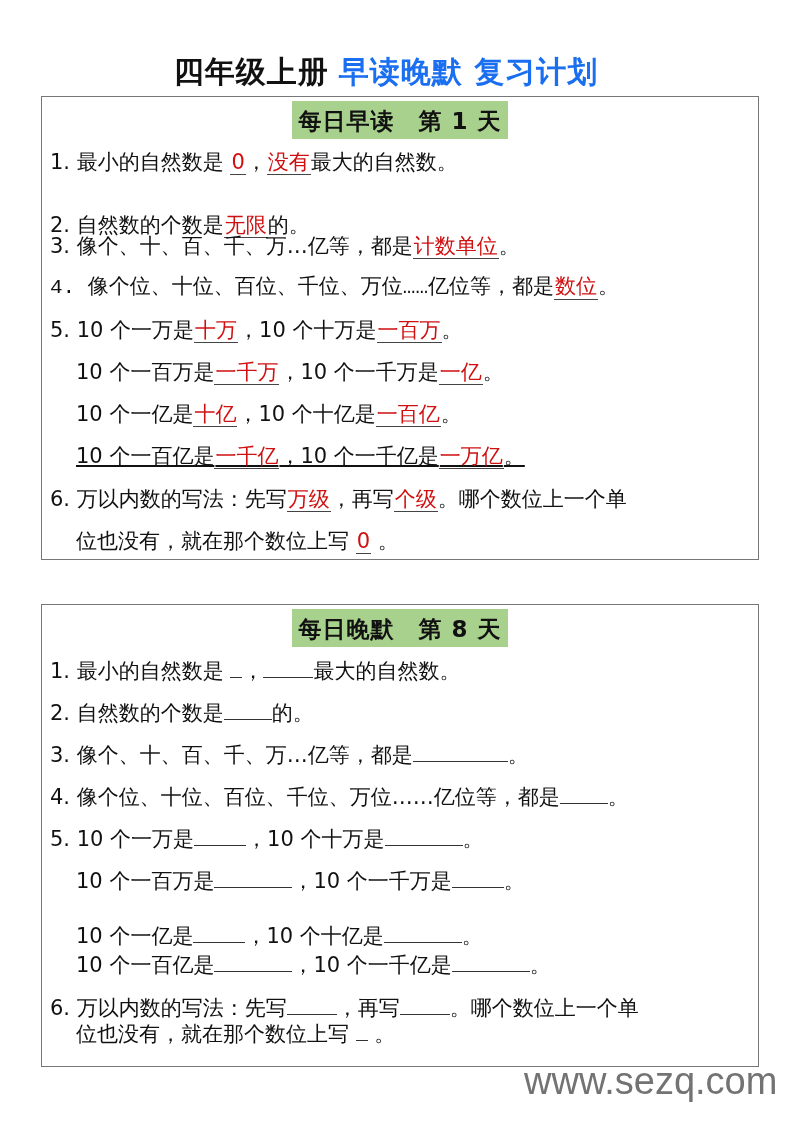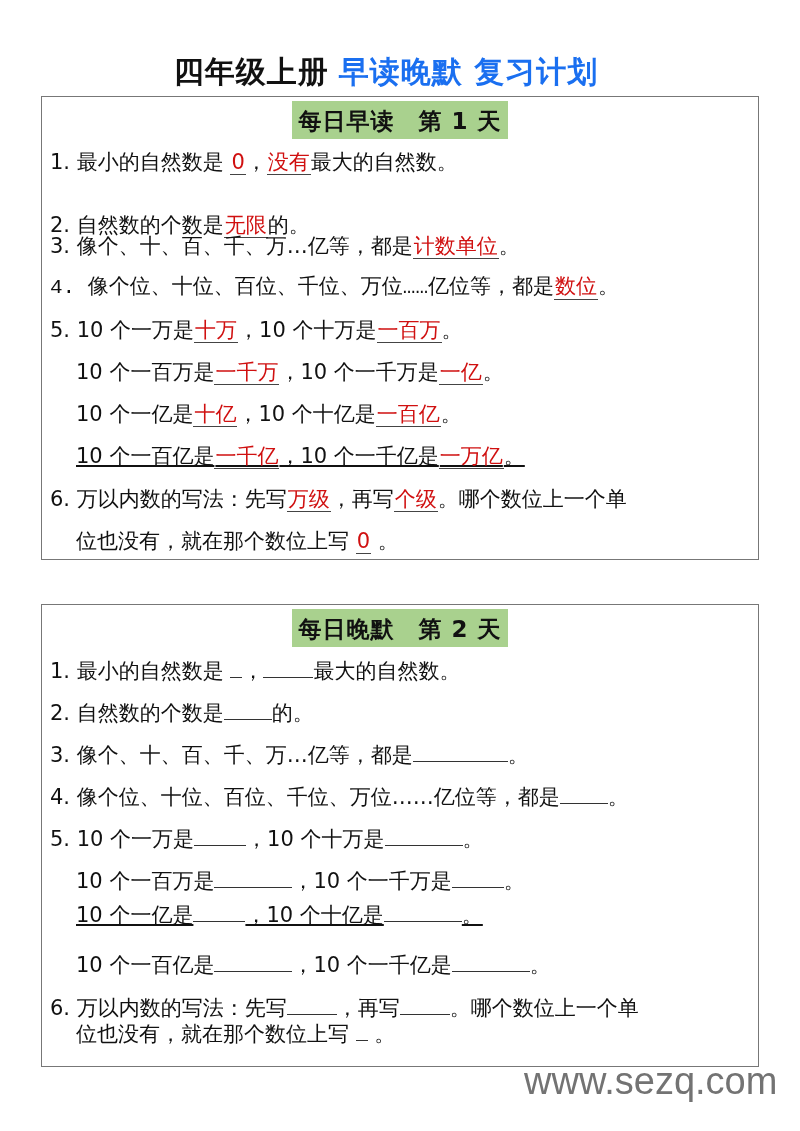--- a/index.html
+++ b/index.html
@@ -39,28 +39,28 @@
       <div class="line" style="top: 218px;"><span>5. 10 个一万是</span><span class="ans">十万</span><span>，10 个十万是</span><span class="ans">一百万</span><span>。</span></div>
       <div class="line indent" style="top: 260px; text-align: right;"><span>10 个一百万是</span><span class="ans">一千万</span><span>，10 个一千万是</span><span class="ans">一亿</span><span>。</span></div>
       <div class="line indent" style="top: 302px;"><span>10 个一亿是</span><span class="ans">十亿</span><span>，10 个十亿是</span><span class="ans">一百亿</span><span>。</span></div>
       <div class="line indent" style="top: 344px; text-decoration: underline;"><span>10 个一百亿是</span><span class="ans">一千亿</span><span>，10 个一千亿是</span><span class="ans">一万亿</span><span>。</span></div>
       <div class="line" style="top: 387px;"><span>6. 万以内数的写法：先写</span><span class="ans">万级</span><span>，再写</span><span class="ans">个级</span><span>。哪个数位上一个单</span></div>
       <div class="line indent" style="top: 429px;"><span>位也没有，就在那个数位上写 </span><span class="ans">0</span><span> 。</span></div>
     </div>
 </div>
 
 <div class="box box2">
-  <div class="hdr"><span>每日晚默　第 2 天</span></div>
+  <div class="hdr"><span>每日晚默　第 8 天</span></div>
   <div id="e-lines">
       <div class="line" style="top: 50px;"><span>1. 最小的自然数是 </span><span class="blank" style="width: 12px;"></span><span>，</span><span class="blank" style="width: 50px;"></span><span>最大的自然数。</span></div>
       <div class="line" style="top: 92px;"><span>2. 自然数的个数是</span><span class="blank" style="width: 48px;"></span><span>的。</span></div>
       <div class="line" style="top: 134px;"><span>3. 像个、十、百、千、万…亿等，都是</span><span class="blank" style="width: 95px;"></span><span>。</span></div>
       <div class="line" style="top: 176px;"><span>4. 像个位、十位、百位、千位、万位……亿位等，都是</span><span class="blank" style="width: 48px;"></span><span>。</span></div>
       <div class="line" style="top: 218px;"><span>5. 10 个一万是</span><span class="blank" style="width: 52px;"></span><span>，10 个十万是</span><span class="blank" style="width: 78px;"></span><span>。</span></div>
       <div class="line indent" style="top: 260px;"><span>10 个一百万是</span><span class="blank" style="width: 78px;"></span><span>，10 个一千万是</span><span class="blank" style="width: 52px;"></span><span>。</span></div>
-      <div class="line indent" style="top: 294px; text-decoration: underline;"><span>10 个一亿是</span><span class="blank" style="width: 52px;"></span><span>，10 个十亿是</span><span class="blank" style="width: 78px;"></span><span>。</span></div>
+      <div class="line indent" style="top: 315px;"><span>10 个一亿是</span><span class="blank" style="width: 52px;"></span><span>，10 个十亿是</span><span class="blank" style="width: 78px;"></span><span>。</span></div>
       <div class="line indent" style="top: 344px;"><span>10 个一百亿是</span><span class="blank" style="width: 78px;"></span><span>，10 个一千亿是</span><span class="blank" style="width: 78px;"></span><span>。</span></div>
       <div class="line" style="top: 387px;"><span>6. 万以内数的写法：先写</span><span class="blank" style="width: 50px;"></span><span>，再写</span><span class="blank" style="width: 50px;"></span><span>。哪个数位上一个单</span></div>
       <div class="line indent" style="top: 413px;"><span>位也没有，就在那个数位上写 </span><span class="blank" style="width: 12px;"></span><span> 。</span></div>
     </div>
 </div>
 
 <div class="wm">www.sezq.com</div>
 
 </body></html>

